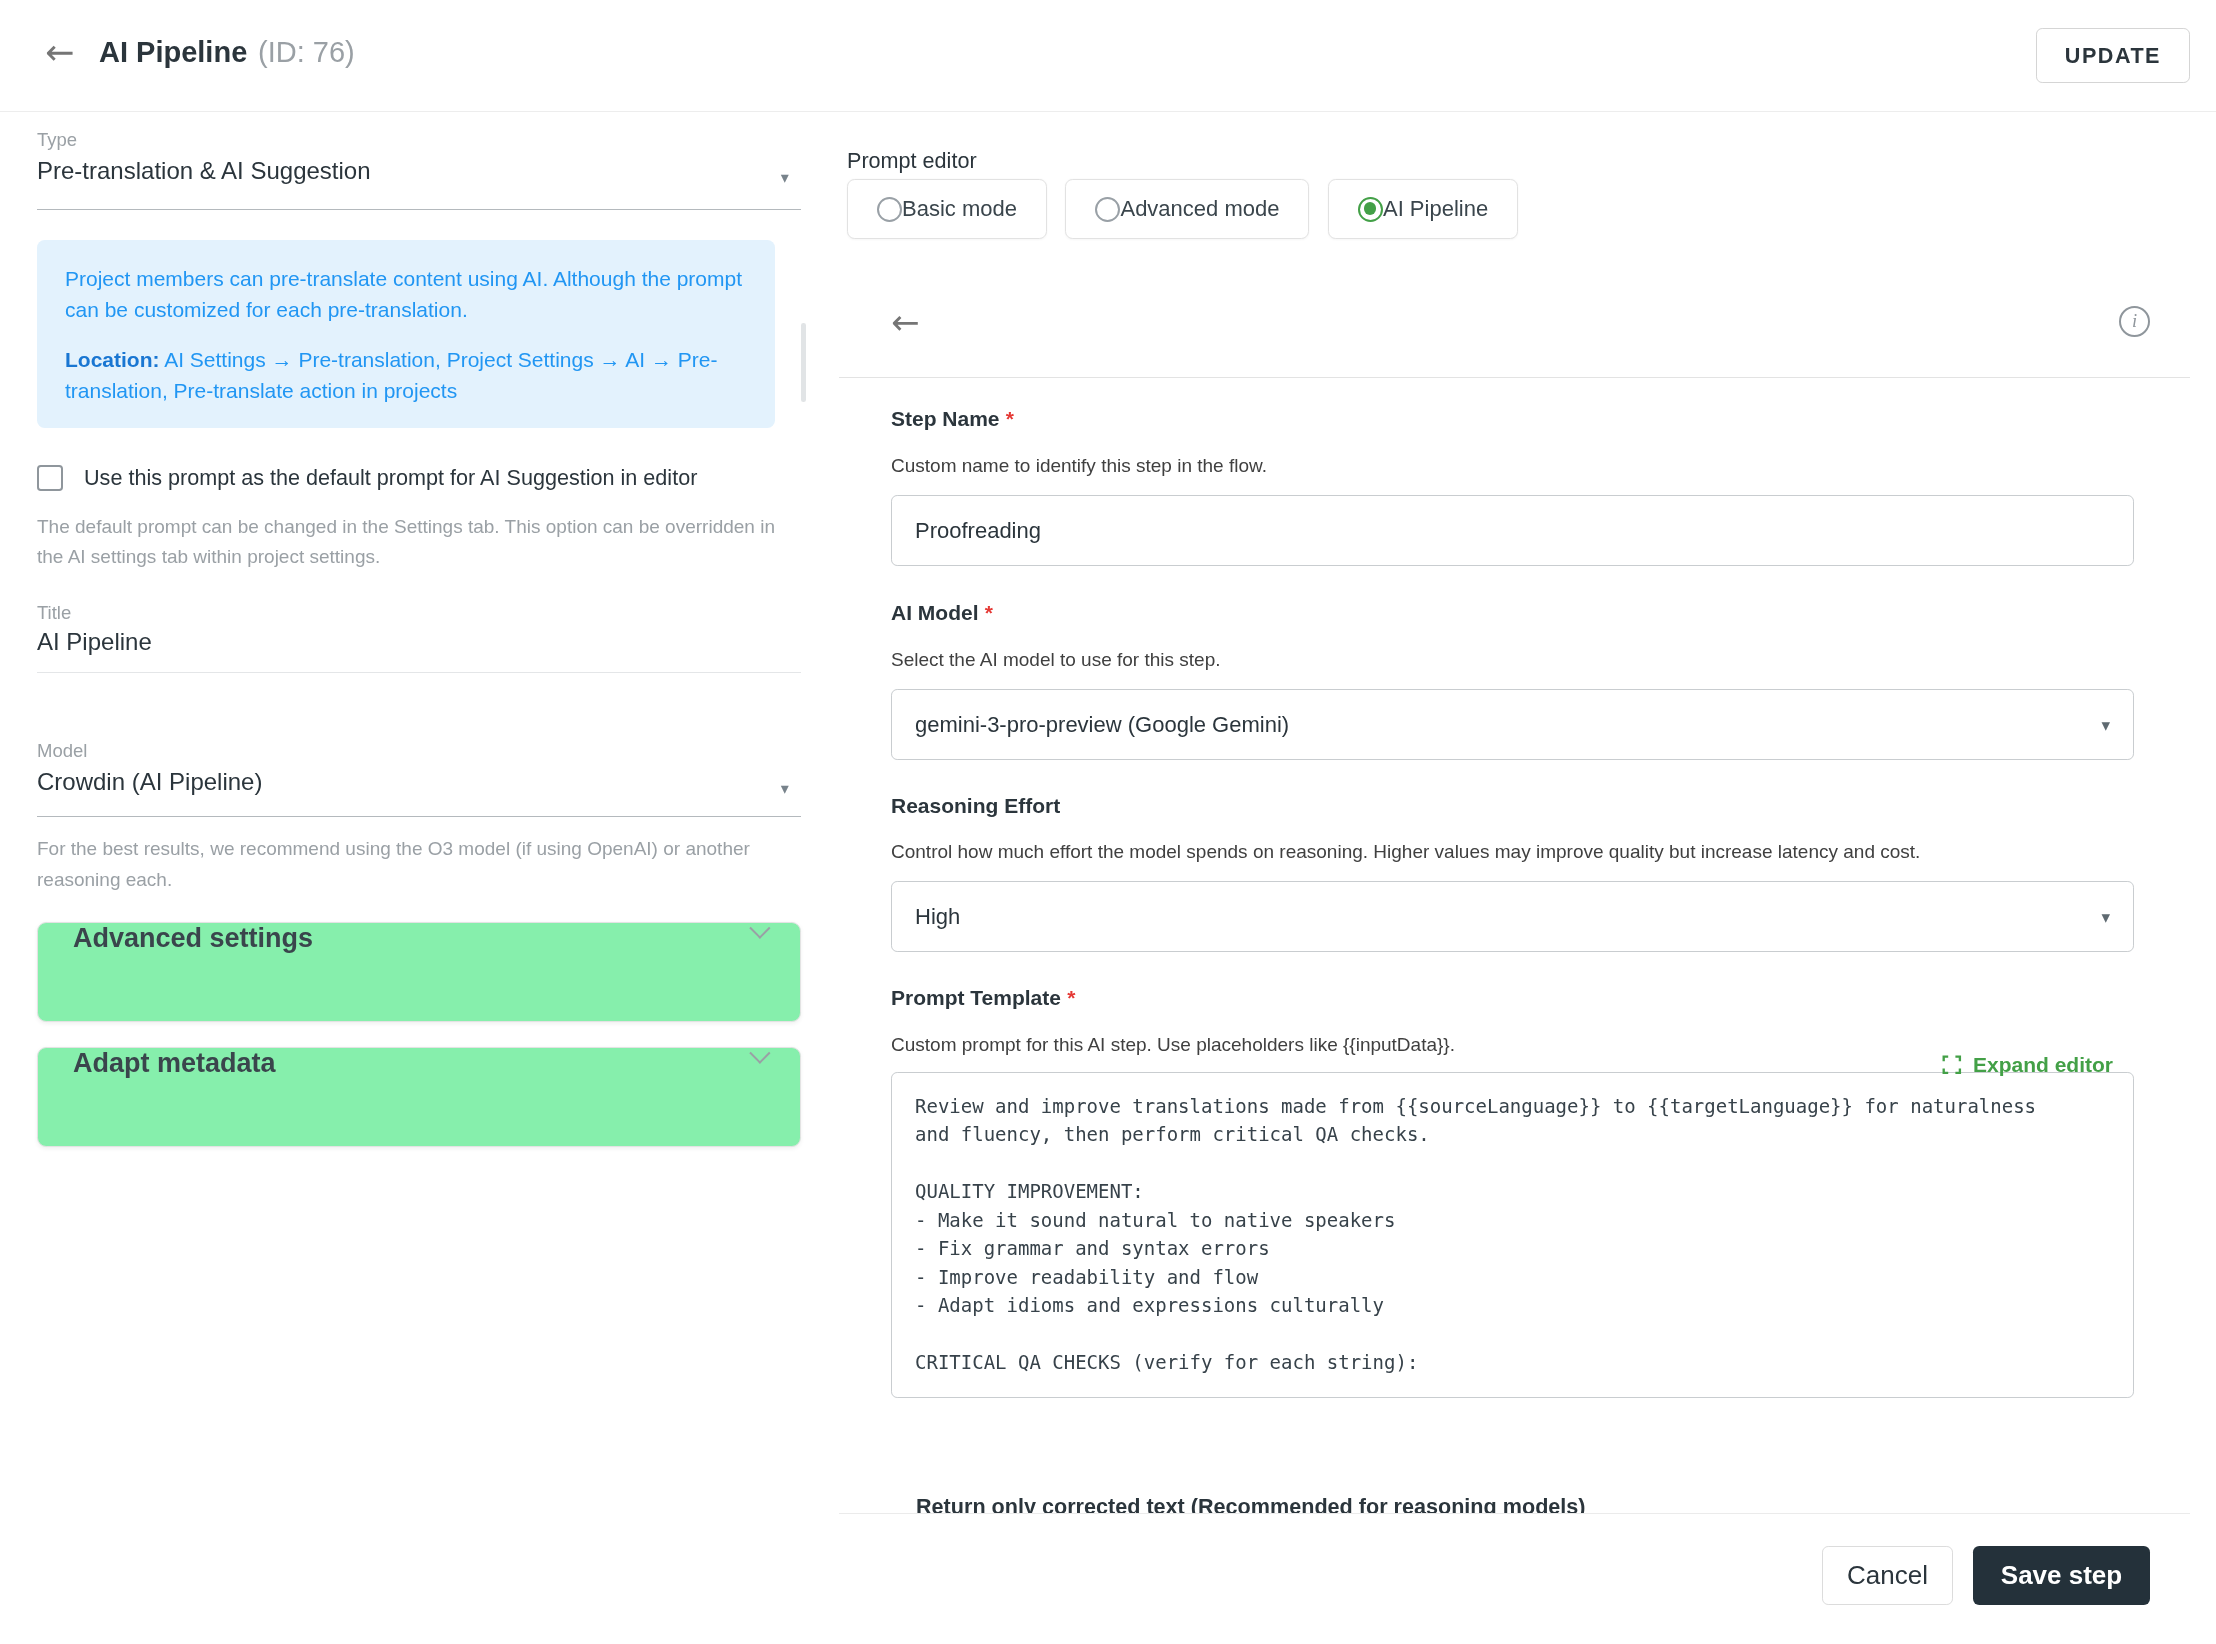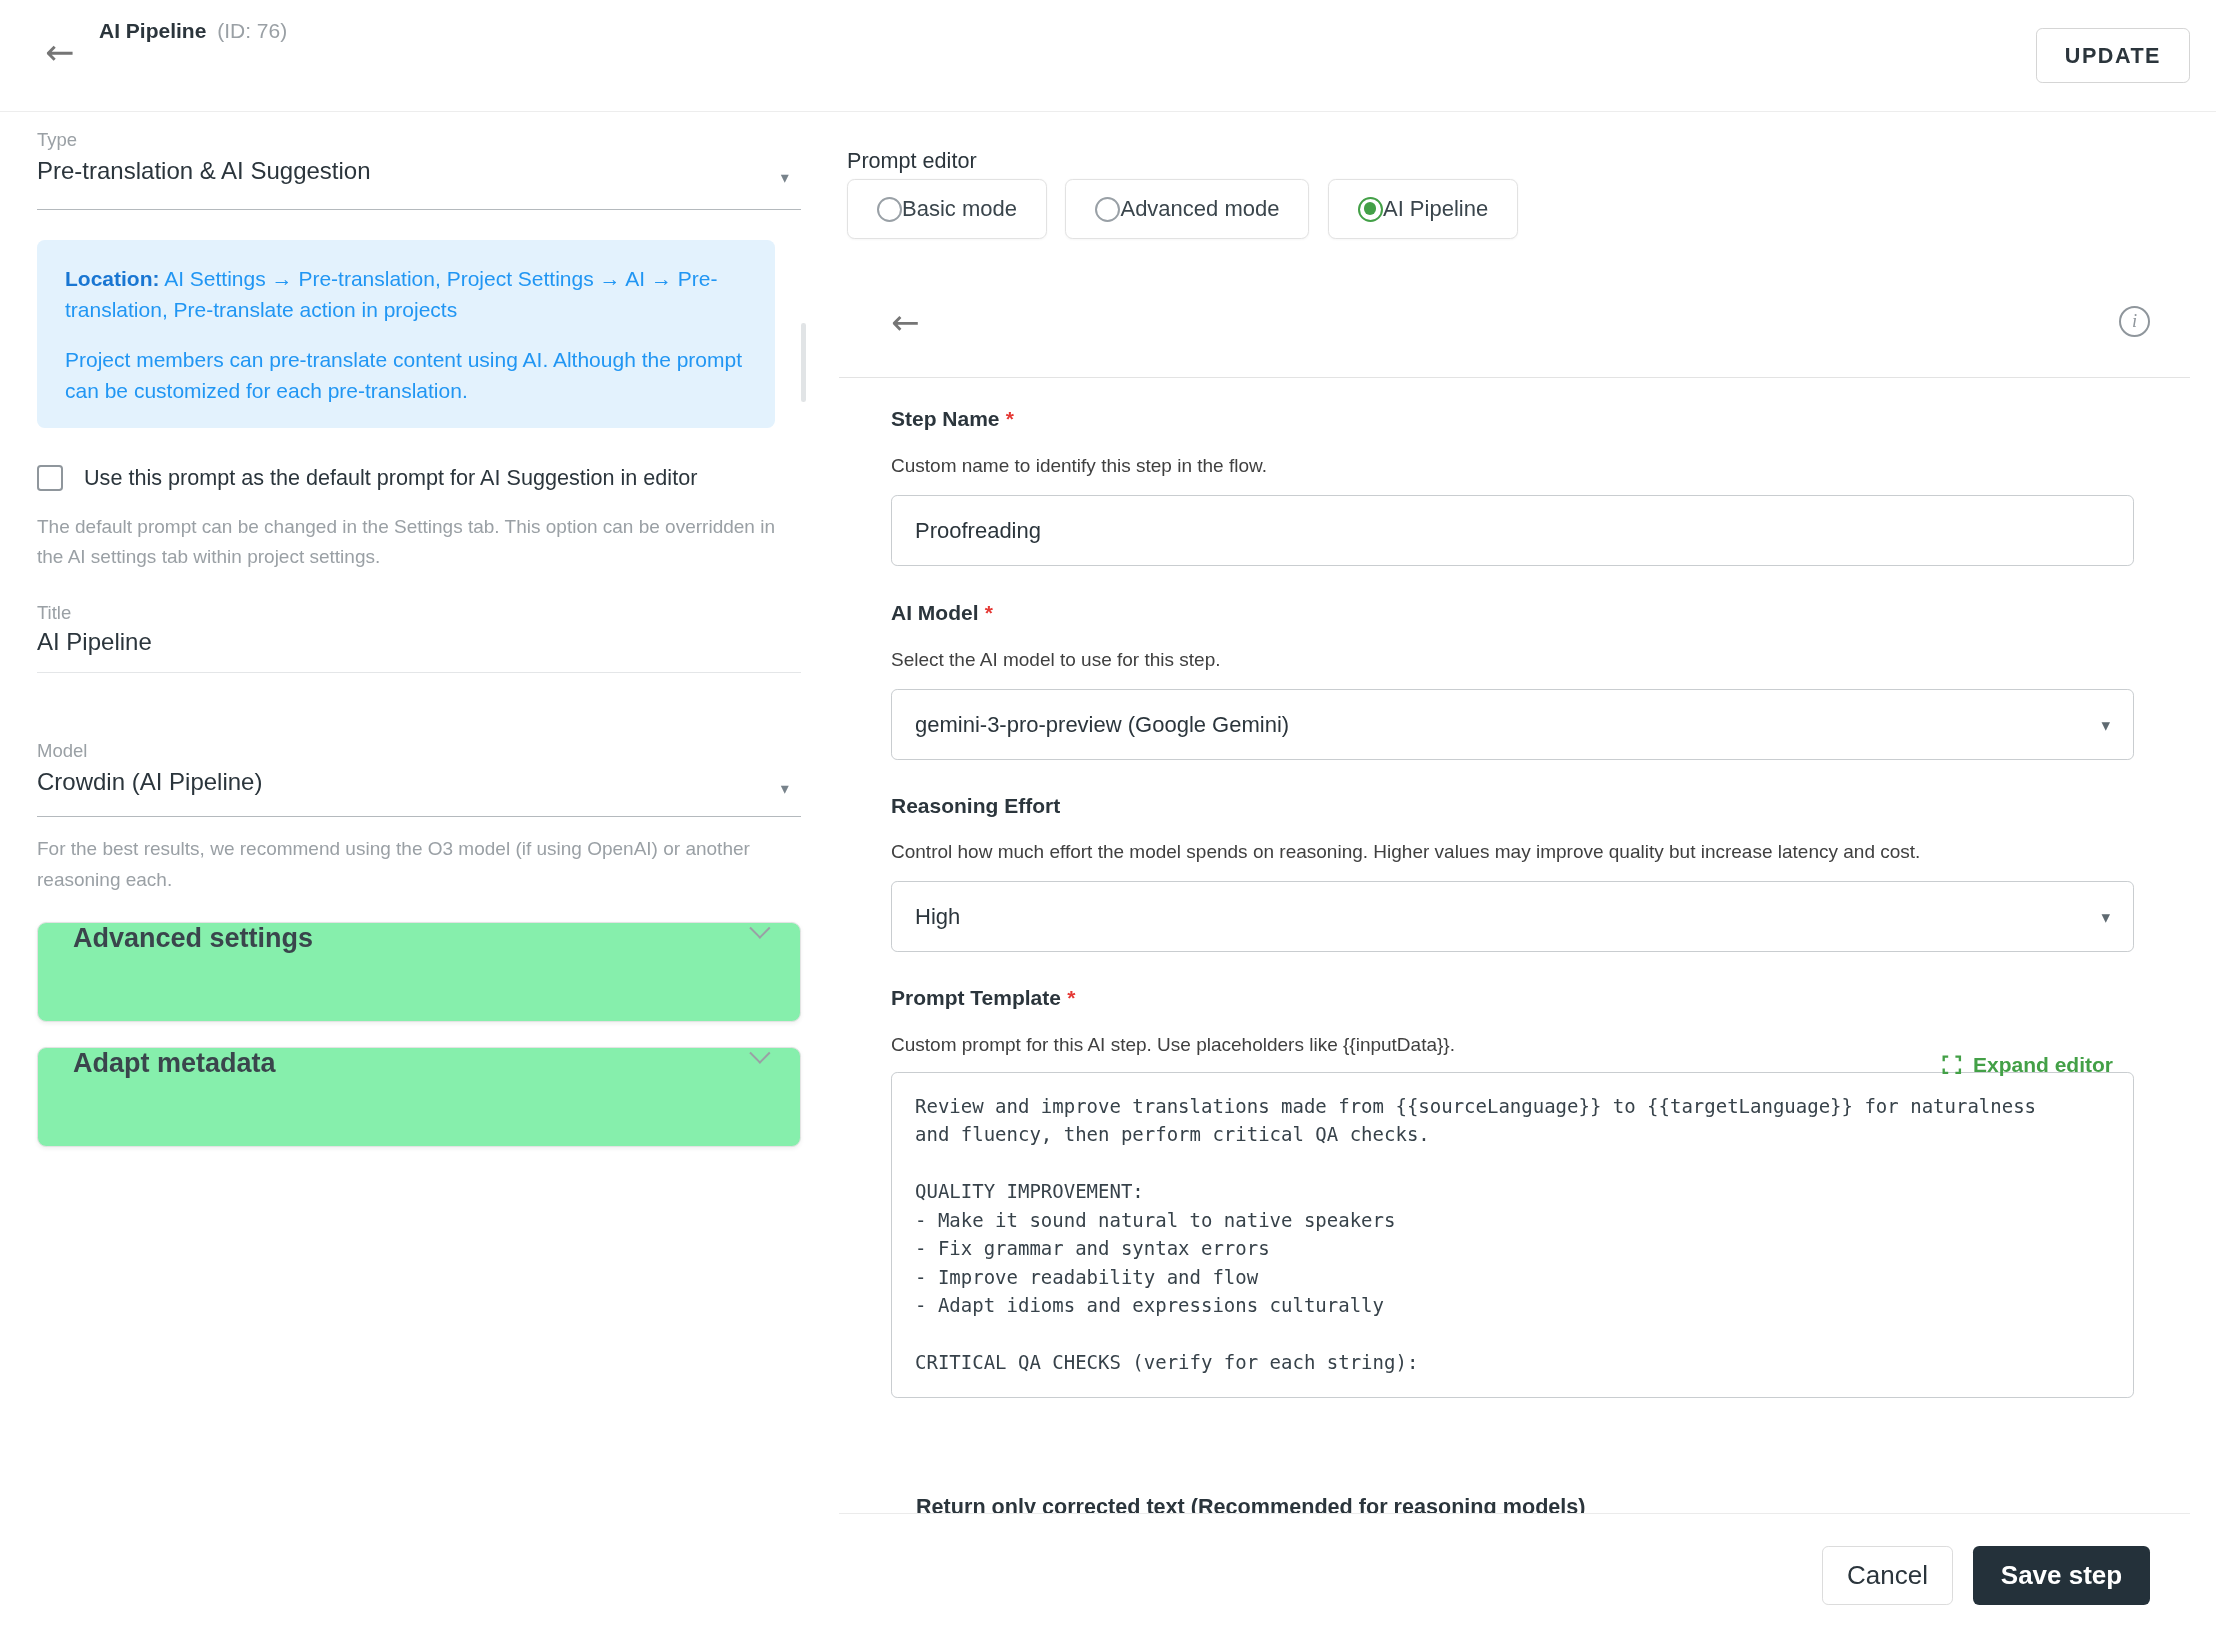--- a/index.html
+++ b/index.html
@@ -5,21 +5,21 @@
   * { margin:0; padding:0; box-sizing:border-box; }
   html,body { width:2216px; height:1644px; background:#ffffff;
     font-family:"Liberation Sans", sans-serif; color:#263238; overflow:hidden; }
 
   
   .header { position:absolute; top:0; left:0; width:2216px; height:112px;
     background:#fff; border-bottom:1.5px solid #ededed; }
   .back-arrow { position:absolute; font-family:"DejaVu Sans",sans-serif;
     color:#757575; cursor:pointer; }
   .header .back-arrow { left:45px; top:32px; font-size:35px; }
-  .header-title { position:absolute; left:99px; top:19px; font-size:21px;
+  .header-title { position:absolute; left:99px; top:36px; font-size:29px;
     font-weight:700; color:#2b353c; }
   .header-id { font-weight:400; color:#9aa0a5; margin-left:10.8px; }
   .update-btn { position:absolute; right:26px; top:28px; height:55px;
     padding:0 28px; background:#fff; border:1.5px solid #d5d5d5; border-radius:6.2px;
     font-size:21.6px; font-weight:600; letter-spacing:1.5px; color:#2b353c;
     display:flex; align-items:center; cursor:pointer; }
 
   
   .left-col { position:absolute; left:37px; top:112px; width:764px; }
   .small-label { font-size:18.5px; color:#9aa0a5; }
@@ -153,22 +153,22 @@
 
 <div class="left-col">
   <div class="small-label type-label">Type</div>
   <div class="field-value-row type-value">
     <span>Pre-translation &amp; AI Suggestion</span>
     <span class="caret">▾</span>
   </div>
   <div class="underline type-underline"></div>
 
   <div class="info-box">
+    <p>Project members can pre-translate content using AI. Although the prompt can be customized for each pre-translation.</p>
     <p><span class="info-loc-label">Location:</span><span> AI Settings → Pre-translation, Project Settings → AI → Pre-translation, Pre-translate action in projects</span></p>
-    <p>Project members can pre-translate content using AI. Although the prompt can be customized for each pre-translation.</p>
   </div>
 
   <div class="check-row">
     <div class="checkbox"></div>
     <div class="check-label">Use this prompt as the default prompt for AI Suggestion in editor</div>
   </div>
   <div class="check-help">The default prompt can be changed in the Settings tab. This option can be overridden in the AI settings tab within project settings.</div>
 
   <div class="small-label title-label">Title</div>
   <div class="field-value-row title-value">AI Pipeline</div>

